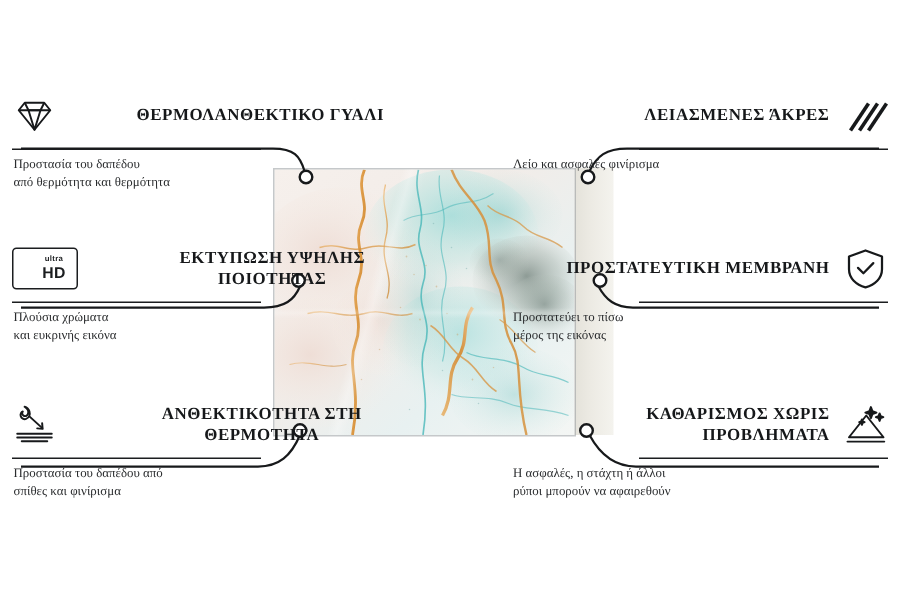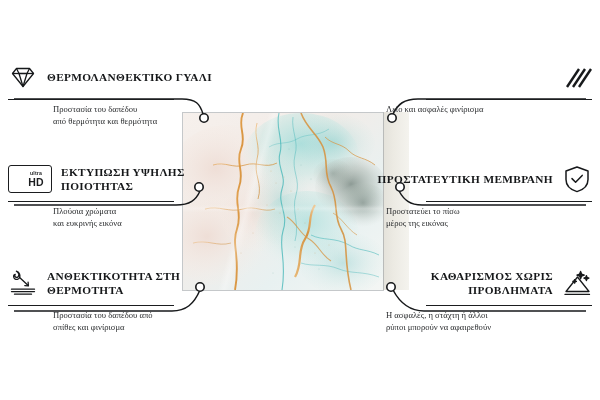--- a/index.html
+++ b/index.html
@@ -47,35 +47,35 @@
 
   .f-icon{width:30px;height:30px;flex:0 0 30px;display:block;}
   .f-title{
     font-family:"Liberation Serif", serif;
     font-size:11.3px;line-height:14.5px;
     letter-spacing:.35px;
     color:#16181a;font-weight:700;
     text-transform:uppercase;
     max-width:190px;
   }
-  .feature.left .f-title{text-align:left;}
+  .feature.left .f-title{text-align:center;margin-left:44px;}
   .feature.right .f-title{text-align:right;}
 
   .f-rule{height:0;border-top:1.3px solid #1b1d1f;margin-top:3px;}
   .feature.left .f-rule{width:166px;}
   .feature.right .f-rule{width:166px;margin-left:auto;}
 
   .f-desc{
     font-family:"Liberation Serif", serif;
     font-size:8.6px;line-height:11.6px;
     color:#2a2c2e;margin-top:4px;
   }
   .feature.left .f-desc{text-align:left;padding-left:1px;}
   .feature.right .f-desc{padding-right:1px;}
-  .f-desc span{display:block;white-space:nowrap;margin-left:44px;}
+  .f-desc span{display:block;white-space:nowrap;}
 
   
   .pos-tl{top:58px;}
   .pos-ml{top:160px;}
   .pos-bl{top:264px;}
   .pos-tr{top:58px;}
   .pos-mr{top:160px;}
   .pos-br{top:264px;}
 
   
@@ -284,20 +284,24 @@
     </div>
     <div class="f-rule"></div>
     <div class="f-desc">
       <span>Προστασία του δαπέδου από</span>
       <span>σπίθες και φινίρισμα</span>
     </div>
   </div>
 
   <div class="feature right pos-tr">
     <div class="f-head">
+      <div class="f-title">
+        <span>ΛΕΙΑΣΜΕΝΕΣ</span>
+        <span>ΆΚΡΕΣ</span>
+      </div>
       <svg class="f-icon" viewBox="0 0 30 30">
         <g stroke="#17191b" stroke-width="2.4" stroke-linecap="butt">
           <path d="M5 25 L17 7"></path>
           <path d="M11 25 L23 7"></path>
           <path d="M17 25 L29 7"></path>
         </g>
       </svg>
     </div>
     <div class="f-rule"></div>
     <div class="f-desc">

